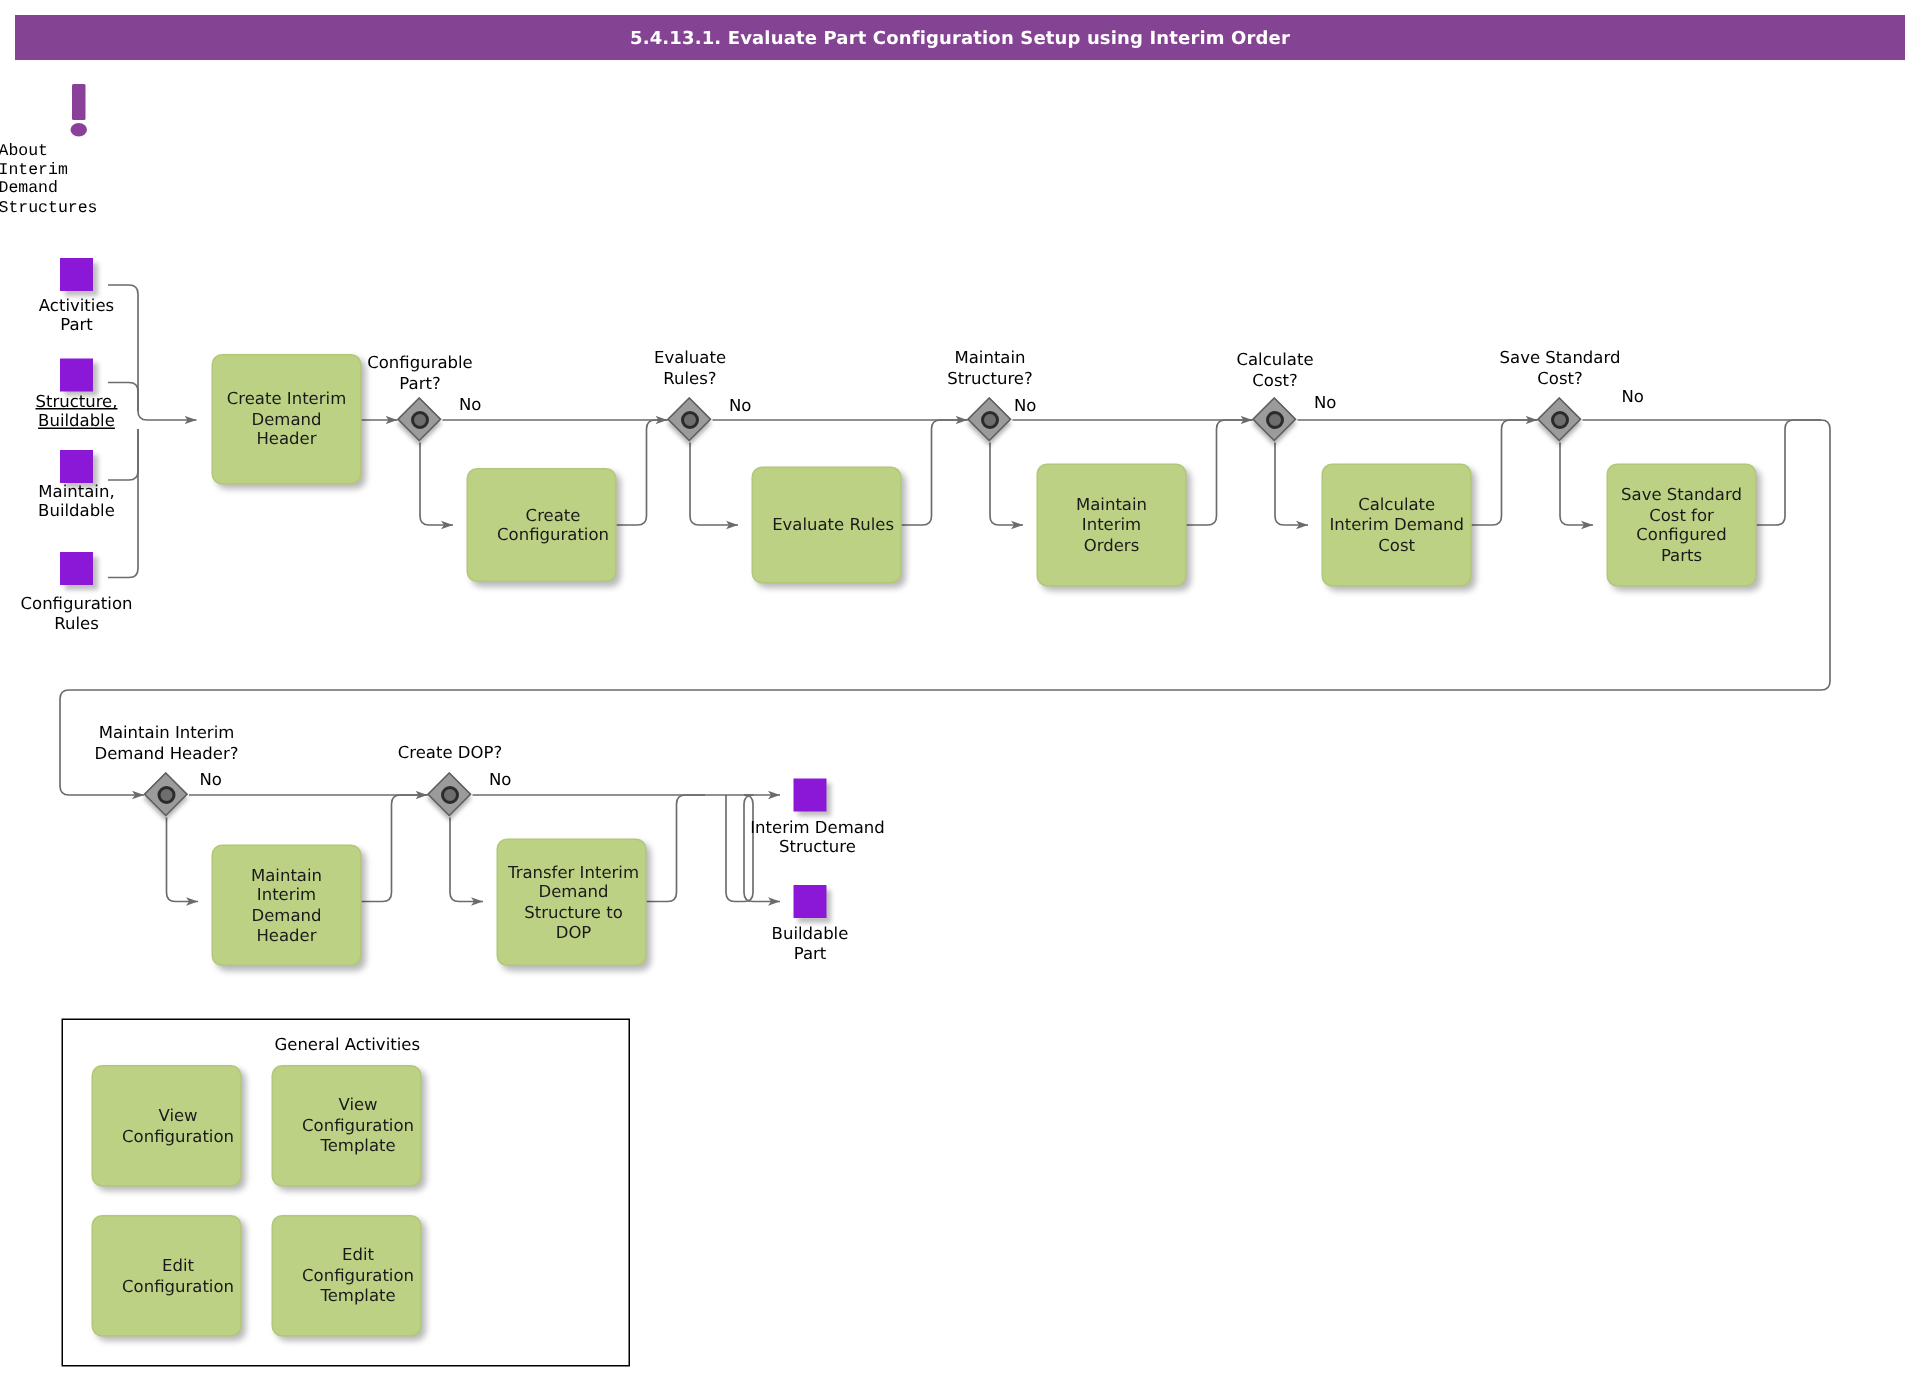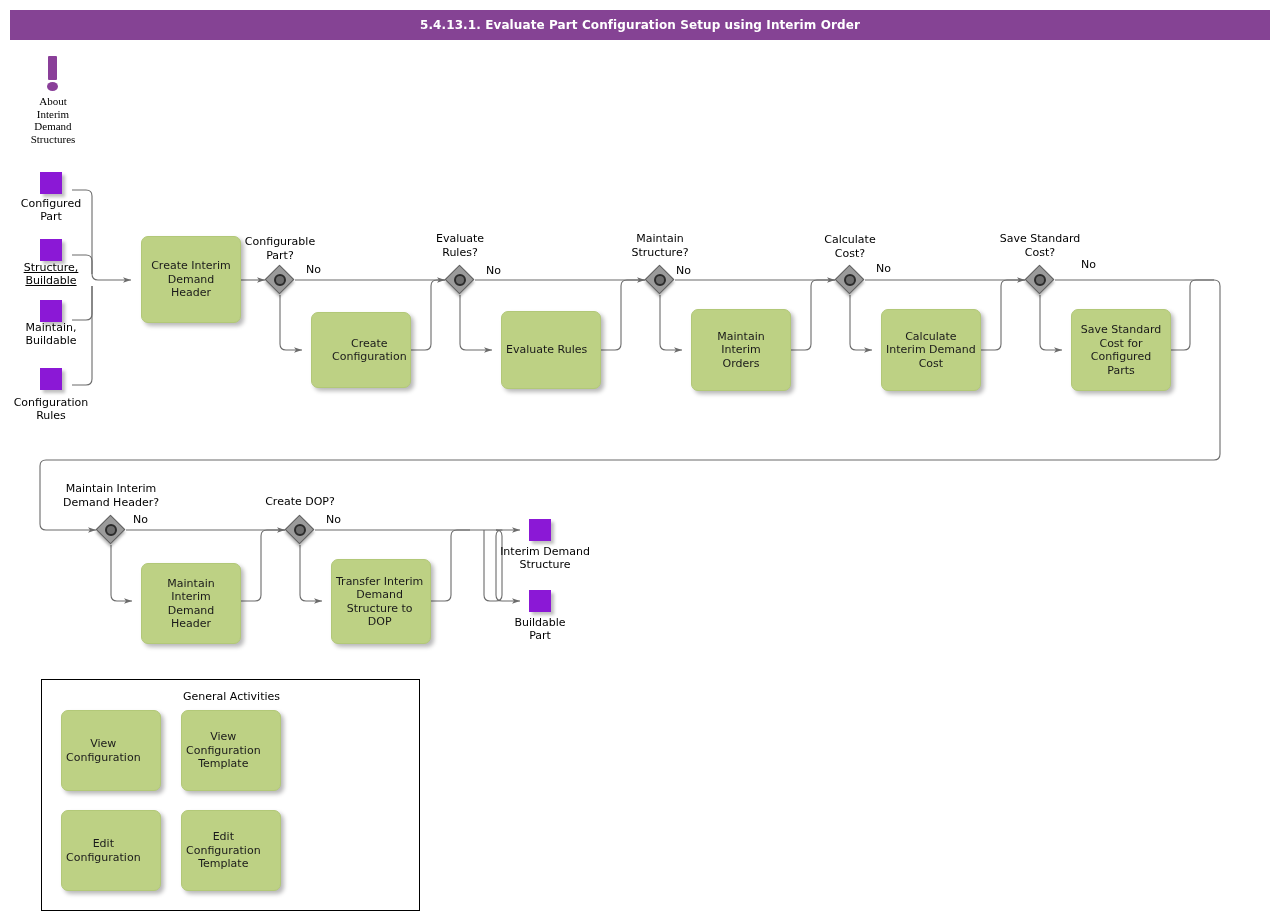--- a/index.html
+++ b/index.html
@@ -54,21 +54,21 @@
   
   .task {
     position: absolute;
     box-sizing: border-box;
     background: #bdd184;
     border: 1px solid #b2c878;
     border-radius: 7px;
     box-shadow: 3px 3px 4px rgba(0,0,0,0.28);
     display: flex;
     align-items: center;
-    justify-content: flex-start;
+    justify-content: flex-end;
     text-align: center;
     font-size: 11px;
     line-height: 13.5px;
     color: #1a1a1a;
     font-family: "DejaVu Sans", sans-serif;
     padding: 2px 4px;
   }
   .task span { display: block; }
 
   
@@ -154,25 +154,24 @@
     position: absolute;
     left: 5px;
     top: 26px;
     width: 11px;
     height: 9px;
     background: #8a3f99;
     border-radius: 50%;
   }
   .annot-label {
     position: absolute;
-    text-align: center;
     font-size: 11px;
     line-height: 12.5px;
     color: #000000;
-    font-family: Liberation Serif, serif;
+    font-family: Liberation Mono, monospace;
   }
 
   
   #general-activities {
     position: absolute;
     left: 41px;
     top: 679px;
     width: 379px;
     height: 232px;
     border: 1px solid #000000;
@@ -268,21 +267,21 @@
   </div>
   <div class="annot-label" style="left:-1px; top:95px; width:108px;">
     <div>About</div>
     <div>Interim</div>
     <div>Demand</div>
     <div>Structures</div>
   </div>
 
   <div class="dataobj" style="left:40px; top:172px;"></div>
   <div class="dataobj-label" style="left:1px; top:198px; width:100px;">
-    <div>Configured</div>
+    <div>Activities</div>
     <div>Part</div>
   </div>
 
   <div class="dataobj" style="left:40px; top:239px;"></div>
   <div class="dataobj-label" style="left:1px; top:262px; width:100px;text-decoration:underline;">
     <div>Structure,</div>
     <div>Buildable</div>
   </div>
 
   <div class="dataobj" style="left:40px; top:300px;"></div>

